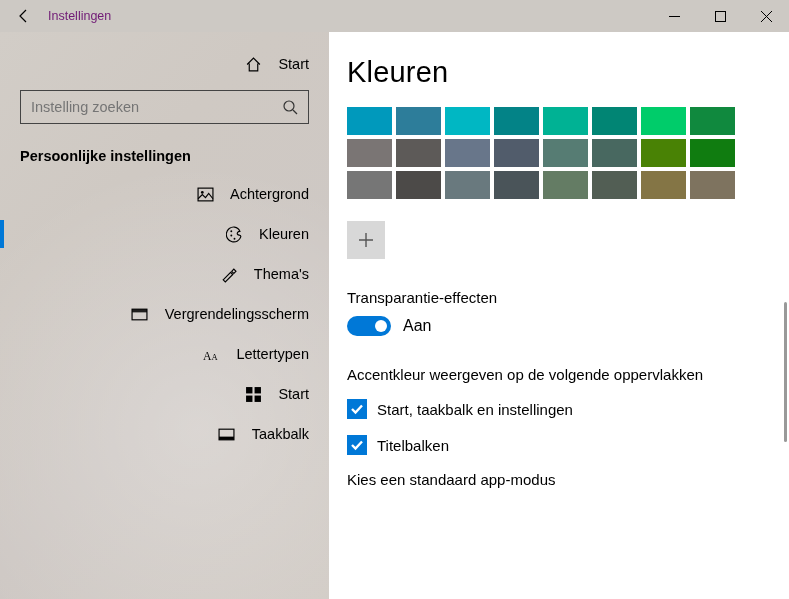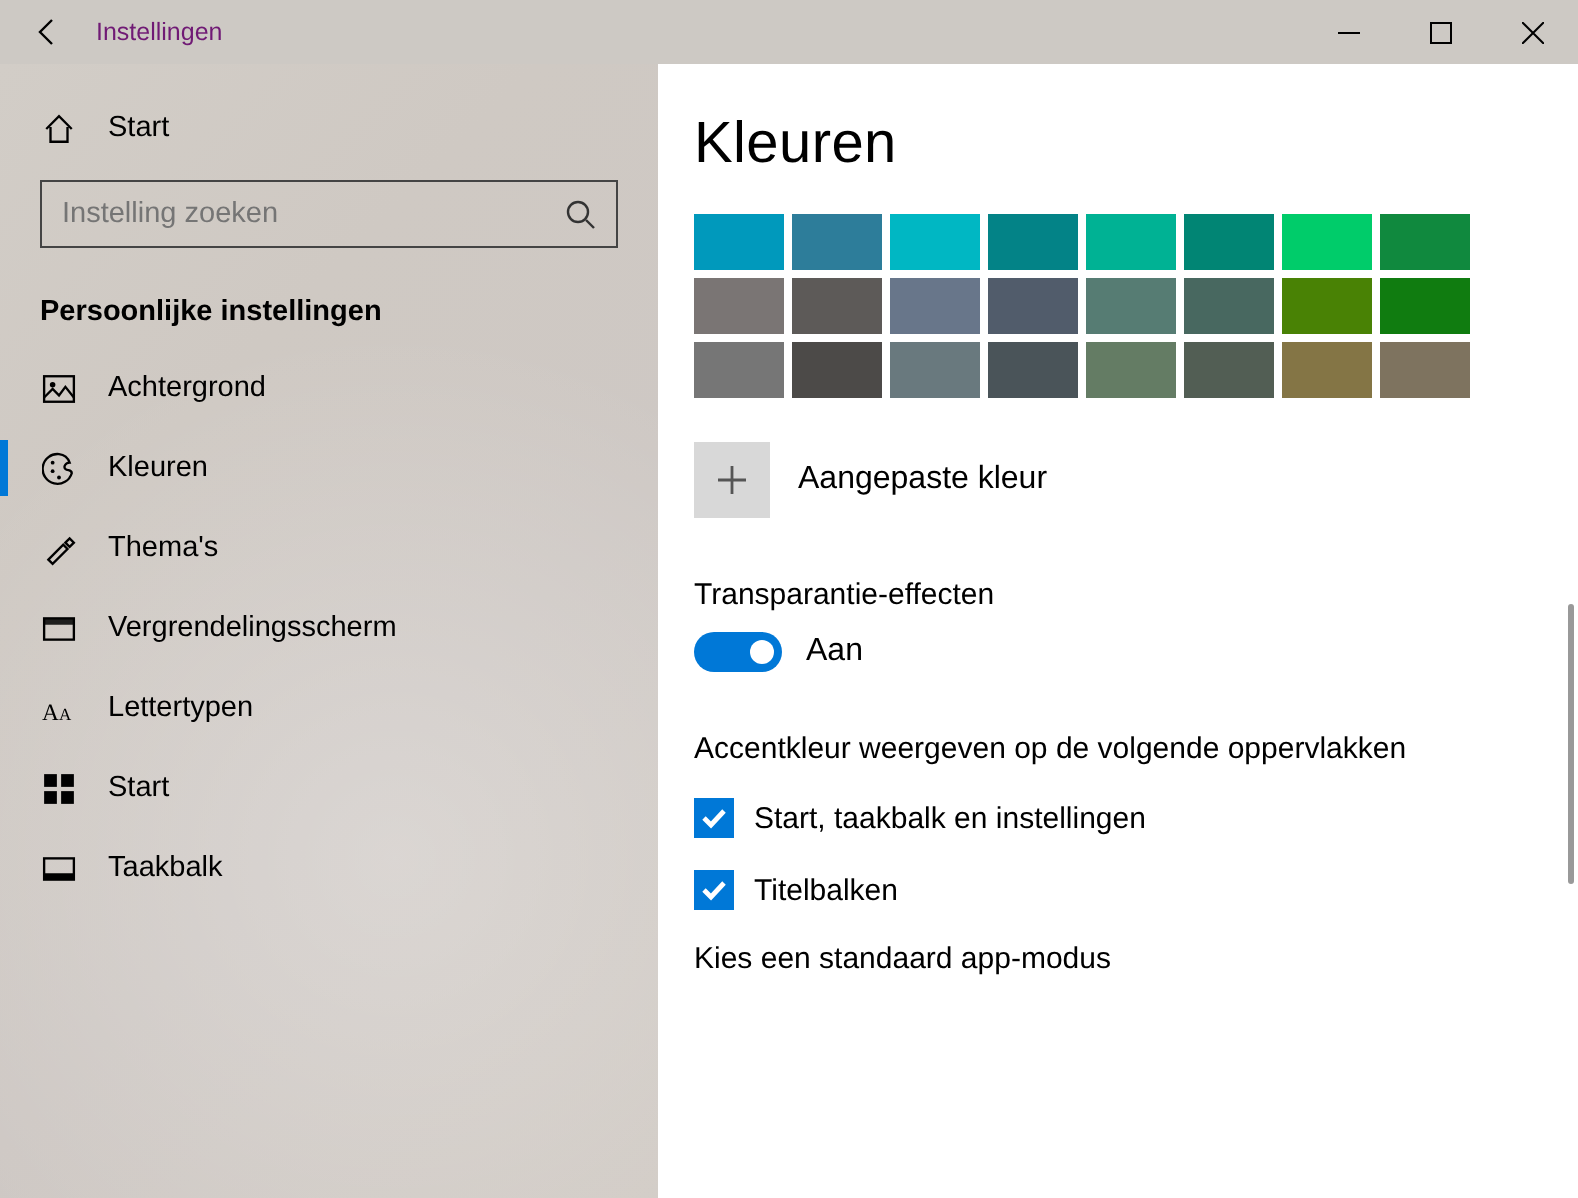--- a/index.html
+++ b/index.html
@@ -10,21 +10,21 @@
   .titlebar .back { width: 48px; height: 32px; display:flex; align-items:center; justify-content:center; }
   .titlebar .title { font-size: 12.5px; color: #701a75; }
   .winbtns { position:absolute; right:0; top:0; display:flex; height:32px; }
   .winbtn { width:46px; height:32px; display:flex; align-items:center; justify-content:center; }
   .winbtn svg { width:11px; height:11px; }
 
   .body { flex:1; display:flex; min-height:0; }
 
   .sidebar { width:329px; background: linear-gradient(135deg, #d2cdc7 0%, #cfc9c3 30%, #cec8c4 60%, #d1cbc5 100%); padding: 12px 0 0 0; overflow:hidden; position:relative; }
   .sidebar::before { content:""; position:absolute; inset:0; background: radial-gradient(circle at 60% 70%, rgba(255,255,255,0.25), transparent 60%); pointer-events:none;}
-  .sb-row { display:flex; align-items:center; height:40px; padding: 0 20px; font-size:14.5px; color:#000; gap:16px; position:relative; }
+  .sb-row { display:flex; align-items:center; height:40px; padding: 0 20px; font-size:14.5px; color:#000; gap:16px; position:relative;justify-content:flex-end; }
   .sb-row.home { margin-bottom:6px; }
   .sb-row .ico { width:18px; height:18px; display:flex; align-items:center; justify-content:center; color:#000; }
   .sb-row .ico svg { width:17px; height:17px; }
   .sb-row.selected::before { content:""; position:absolute; left:0; top:6px; bottom:6px; width:4px; background:#0078d7; }
 
   .searchbox { margin: 6px 20px 18px 20px; height:34px; border:1px solid #444; display:flex; align-items:center; padding:0 10px; position:relative; }
   .searchbox input { flex:1; border:none; background:transparent; font-size:14.5px; outline:none; color:#555; }
   .searchbox .sico { width:16px; height:16px; color:#444; }
 
   .groupheader { padding: 6px 20px 10px 20px; font-weight:600; font-size:14.5px; }
@@ -210,21 +210,20 @@
           <div class="swatch" style="background: rgb(126, 115, 95);"></div>
         </div>
       </div>
 
     <div class="custombtn">
       <div class="plusbox">
           <svg viewBox="0 0 16 16">
             <path d="M8 1 V15 M1 8 H15" stroke-width="1.4"></path>
           </svg>
         </div>
-      <span>Aangepaste kleur</span>
     </div>
 
     <div class="optlabel">Transparantie-effecten</div>
     <div class="toggle-row">
       <div class="toggle">
           <div class="knob"></div>
         </div>
       <span>Aan</span>
     </div>
 

